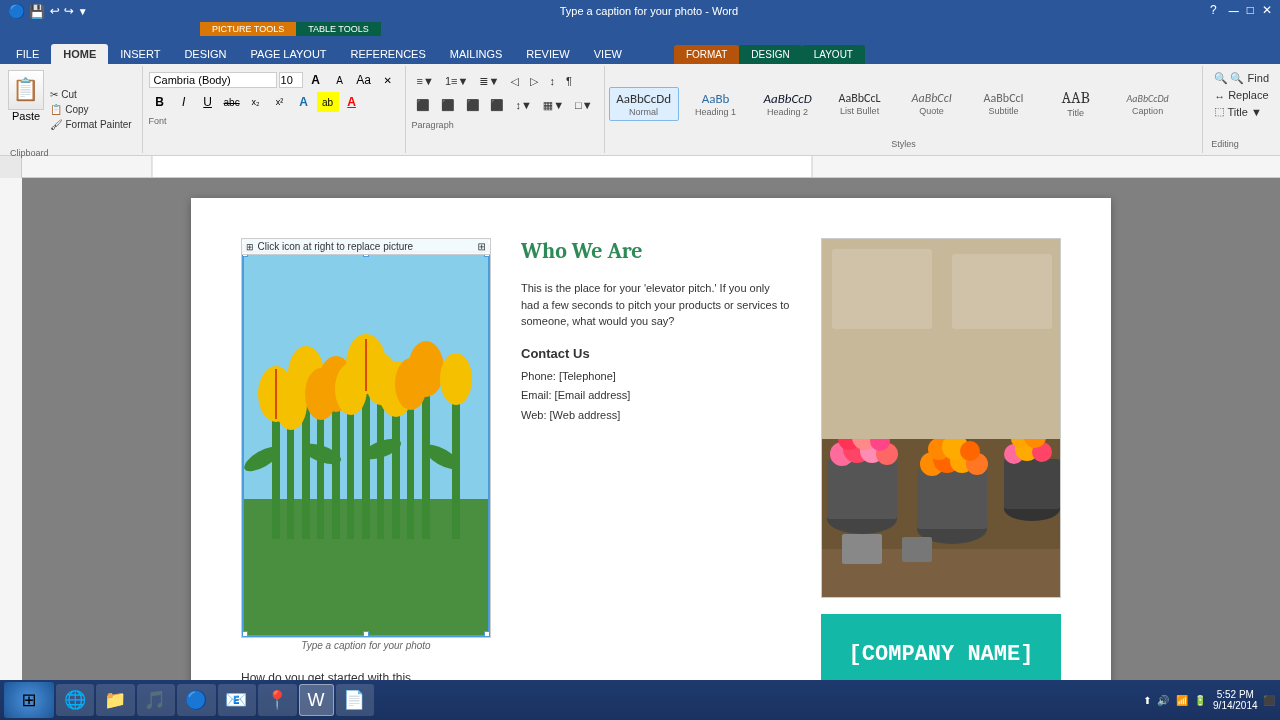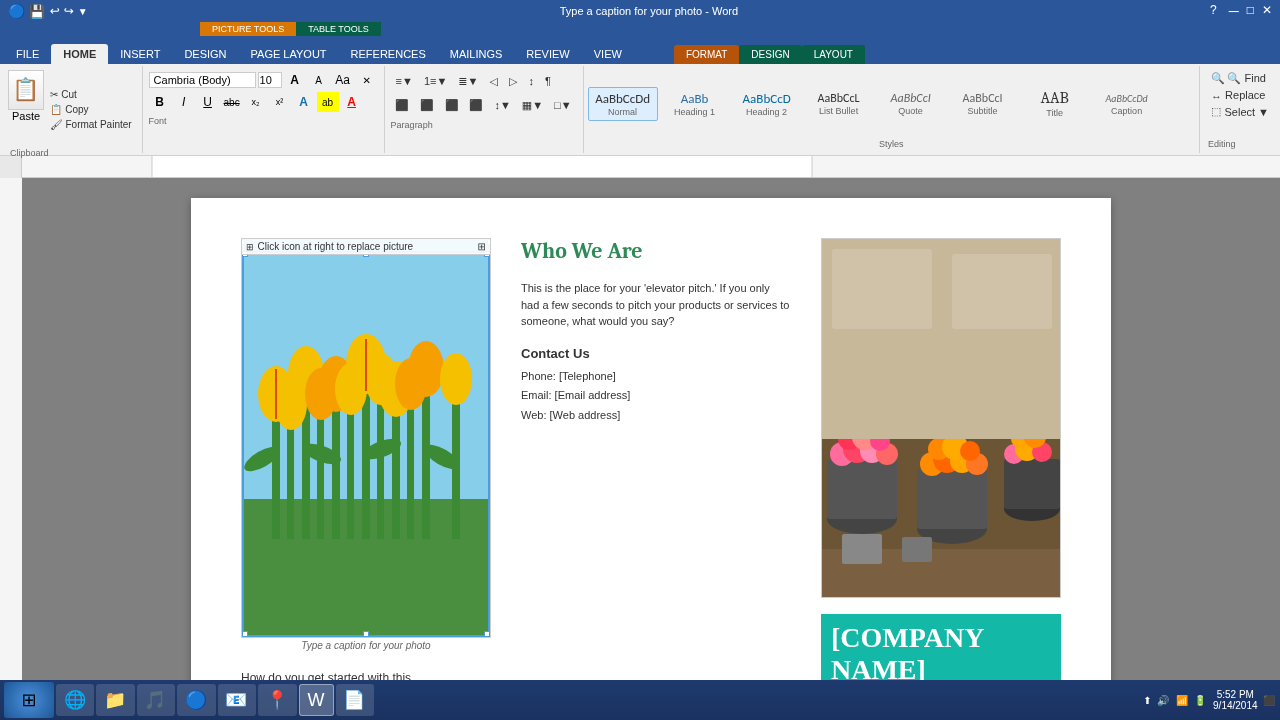--- a/index.html
+++ b/index.html
@@ -280,25 +280,25 @@
     .company-box {
       width: 240px;
       height: 80px;
       background: #14b8a6;
       display: flex;
       align-items: center;
       justify-content: center;
       padding: 10px;
     }
     .company-name {
-      font-size: 28px;
+      font-size: 22px;
       font-weight: bold;
       color: white;
       text-align: left;
-      font-family: Liberation Serif, serif;
+      font-family: Liberation Mono, monospace;
     }
 
     
     .status-bar {
       height: 26px;
       background: #2b579a;
       color: white;
       display: flex;
       align-items: center;
       padding: 0 8px;
@@ -387,21 +387,21 @@
       font-size: 11px;
       display: flex;
       align-items: center;
       gap: 2px;
       border-radius: 2px;
       color: #333;
     }
 
     .normal-style { font-family: Calibri, sans-serif; font-size: 13px; color: #333; }
     .h1-style { font-family: Calibri, sans-serif; font-size: 13px; color: #2e6da4; }
-    .h2-style { font-family: Calibri, sans-serif; font-size: 13px; color: #0369a1; }
+    .h2-style { font-family: Calibri, sans-serif; font-size: 13px; color: #0f172a; font-style: italic; }
     .list-style { font-family: Calibri, sans-serif; font-size: 12px; color: #333; }
     .quote-style { font-family: Calibri, sans-serif; font-size: 12px; color: #666; font-style: italic; }
     .subtitle-style { font-family: Calibri, sans-serif; font-size: 12px; color: #666; }
     .title-style { font-family: Cambria, serif; font-size: 16px; color: #333; }
     .caption-style { font-family: Calibri, sans-serif; font-size: 10px; color: #666; font-style: italic; }
   </style>
 </head>
 <body>
 
 <div class="title-bar">
@@ -451,21 +451,21 @@
     <div style="display:flex;flex-direction:column;justify-content:center;gap:2px;margin-left:4px;">
       <div class="small-btn">✂ Cut</div>
       <div class="small-btn">📋 Copy</div>
       <div class="small-btn">🖌 Format Painter</div>
     </div>
     <div style="font-size:9px;color:#666;position:absolute;margin-top:78px;margin-left:2px;">Clipboard</div>
   </div>
 
   <div class="font-group">
     <div class="font-row1">
-      <input class="font-select" type="text" style="font-size: 11px; border: 1px solid rgb(204, 204, 204); padding: 1px 4px; width: 107px;" value="Cambria (Body)">
+      <input class="font-select" type="text" style="font-size: 11px; border: 1px solid rgb(204, 204, 204); padding: 1px 4px; width: 128px;" value="Cambria (Body)">
       <input class="font-size-select" type="text" style="font-size: 11px; border: 1px solid rgb(204, 204, 204); padding: 1px; width: 24px;" value="10">
       <button class="font-btn" style="font-weight:bold;">A</button>
       <button class="font-btn" style="font-size:10px;">A</button>
       <button class="font-btn">Aa</button>
       <button class="font-btn" style="font-size:10px;">✕</button>
     </div>
     <div class="font-row2">
       <button class="font-btn bold">B</button>
       <button class="font-btn italic">I</button>
       <button class="font-btn underline">U</button>
@@ -552,21 +552,21 @@
     <div class="editing-btn">
       <span>🔍</span>
         <span>🔍 Find</span>
     </div>
     <div class="editing-btn">
       <span>↔</span>
         <span>Replace</span>
     </div>
     <div class="editing-btn">
       <span>⬚</span>
-        <span>Select ▼</span>
+        <span>Title ▼</span>
     </div>
     <div style="font-size:9px;color:#666;margin-top:auto;">Editing</div>
   </div>
 
 </div>
 
 <div class="ruler-area">
   <div class="corner-box"></div>
   <div class="ruler-h">
     <svg width="100%" height="22">

